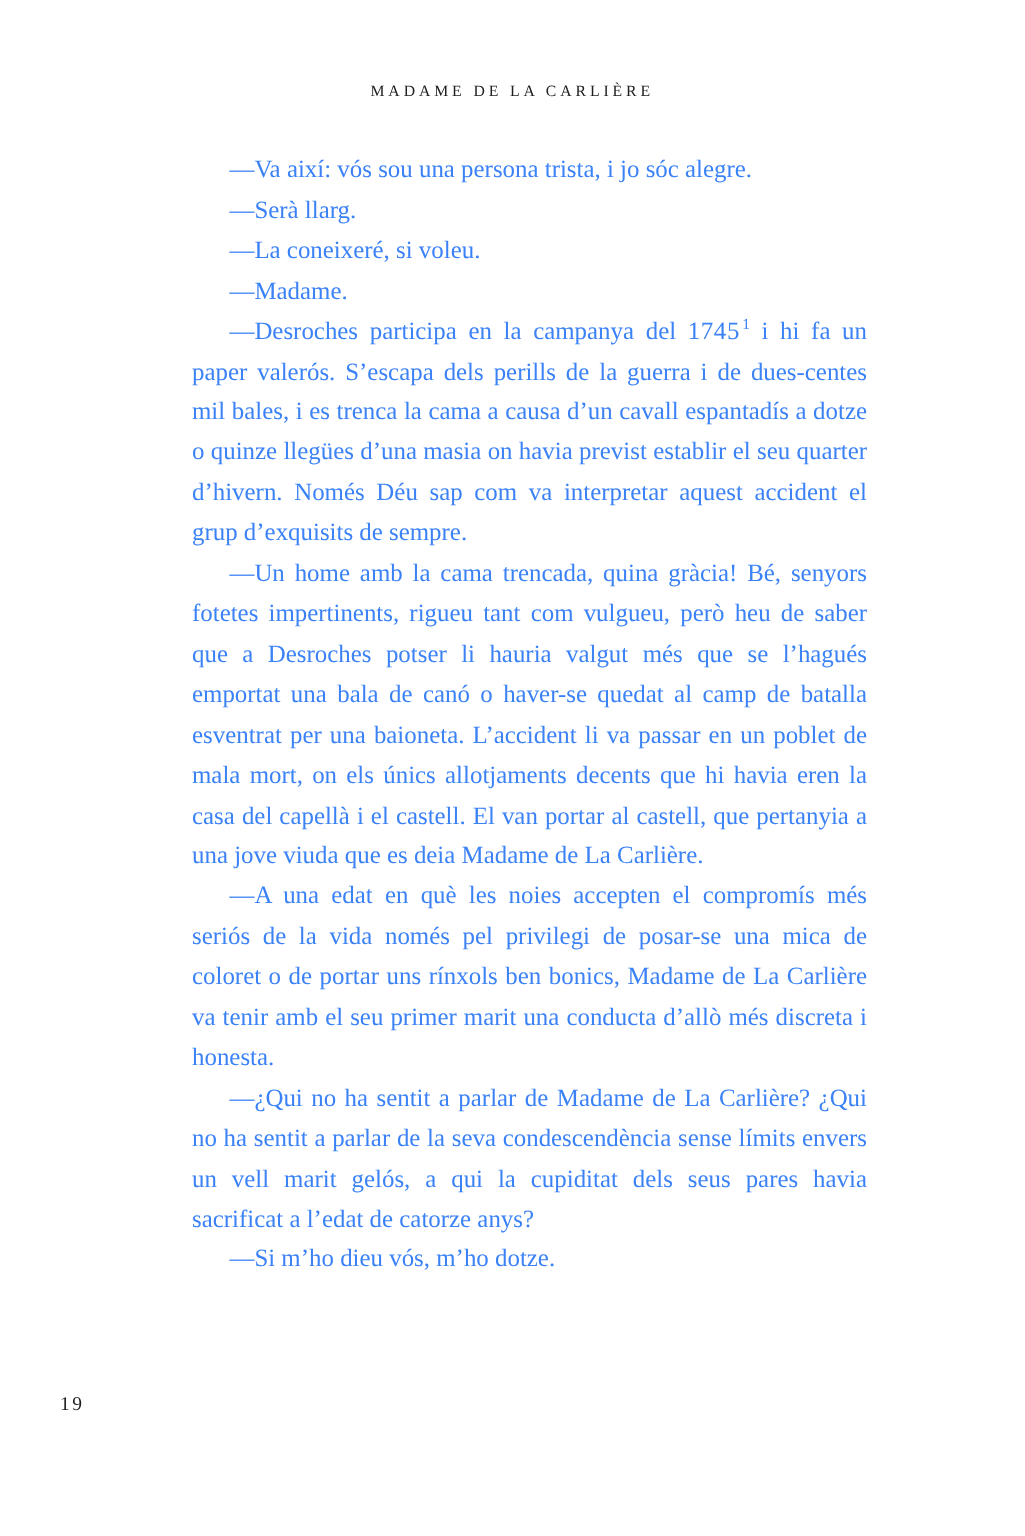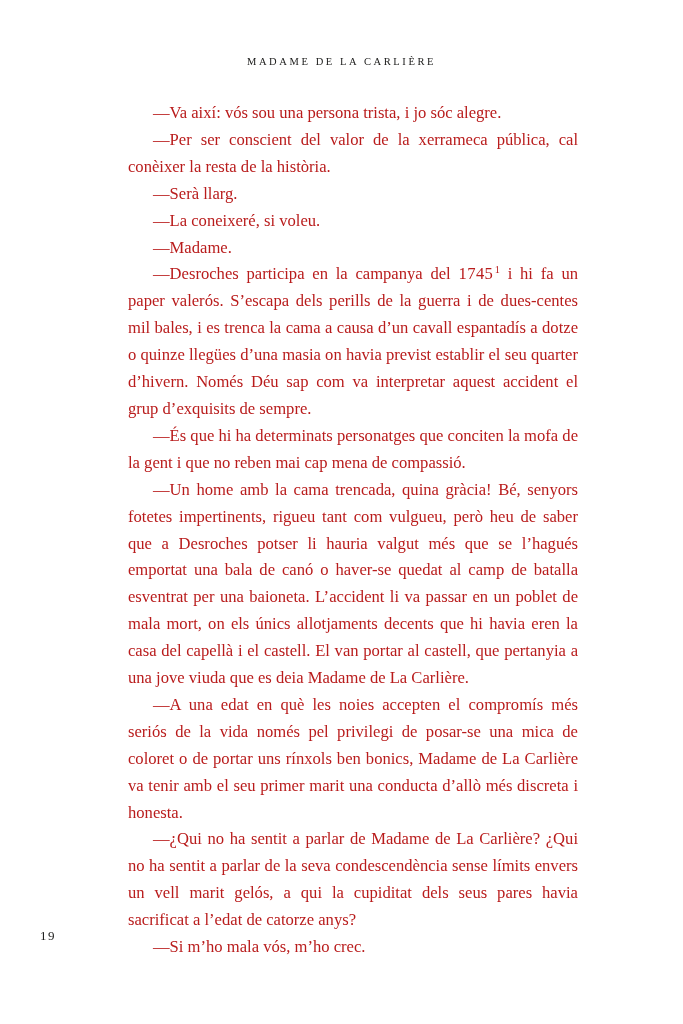--- a/index.html
+++ b/index.html
@@ -40,21 +40,21 @@
   
   .textblock {
     position: absolute;
     top: 100px;
     left: 128px;
     width: 450px;
     font-size: 16.6px;
     line-height: 26.9px;
     text-align: justify;
     text-justify: inter-word;
-    color: #b91c1c;
+    color: #3b82f6;
     -webkit-hyphens: none;
     hyphens: none;
   }
 
   .textblock p {
     margin: 0;
     text-indent: 25px;
   }
   
   .textblock p.full-just {
@@ -92,37 +92,35 @@
 <body>
 
 <div class="page">
 
   <div class="running-head">MADAME DE LA CARLIÈRE</div>
 
   <div class="textblock">
 
     <p class="full-just">—Va així: vós sou una persona trista, i jo sóc alegre.</p>
 
-    <p class="full-just">—Per ser conscient del valor de la xerrameca pública, cal conèixer la resta de la història.</p>
 
     <p>—Serà llarg.</p>
 
     <p>—La coneixeré, si voleu.</p>
 
     <p>—Madame.</p>
 
     <p class="full-just"><span>—Desroches participa en la campanya del </span><span class="oldstyle">1745</span><sup class="footnote-ref">1</sup><span> i hi fa un paper valerós. S’escapa dels perills de la guerra i de dues-centes mil bales, i es trenca la cama a causa d’un cavall espantadís a dotze o quinze llegües d’una masia on havia previst establir el seu quarter d’hivern. Només Déu sap com va interpretar aquest accident el grup d’exquisits de sempre.</span></p>
 
-    <p class="full-just">—És que hi ha determinats personatges que conciten la mofa de la gent i que no reben mai cap mena de compassió.</p>
 
     <p class="full-just">—Un home amb la cama trencada, quina gràcia! Bé, senyors fotetes impertinents, rigueu tant com vulgueu, però heu de saber que a Desroches potser li hauria valgut més que se l’hagués emportat una bala de canó o haver-se quedat al camp de batalla esventrat per una baioneta. L’accident li va passar en un poblet de mala mort, on els únics allotjaments decents que hi havia eren la casa del capellà i el castell. El van portar al castell, que pertanyia a una jove viuda que es deia Madame de La Carlière.</p>
 
     <p class="full-just">—A una edat en què les noies accepten el compromís més seriós de la vida només pel privilegi de posar-se una mica de coloret o de portar uns rínxols ben bonics, Madame de La Carlière va tenir amb el seu primer marit una conducta d’allò més discreta i honesta.</p>
 
     <p class="full-just">—¿Qui no ha sentit a parlar de Madame de La Carlière? ¿Qui no ha sentit a parlar de la seva condescendència sense límits envers un vell marit gelós, a qui la cupiditat dels seus pares havia sacrificat a l’edat de catorze anys?</p>
 
-    <p>—Si m’ho mala vós, m’ho crec.</p>
+    <p>—Si m’ho dieu vós, m’ho dotze.</p>
 
   </div>
 
   <div class="folio">19</div>
 
 </div>
 
 </body></html>

